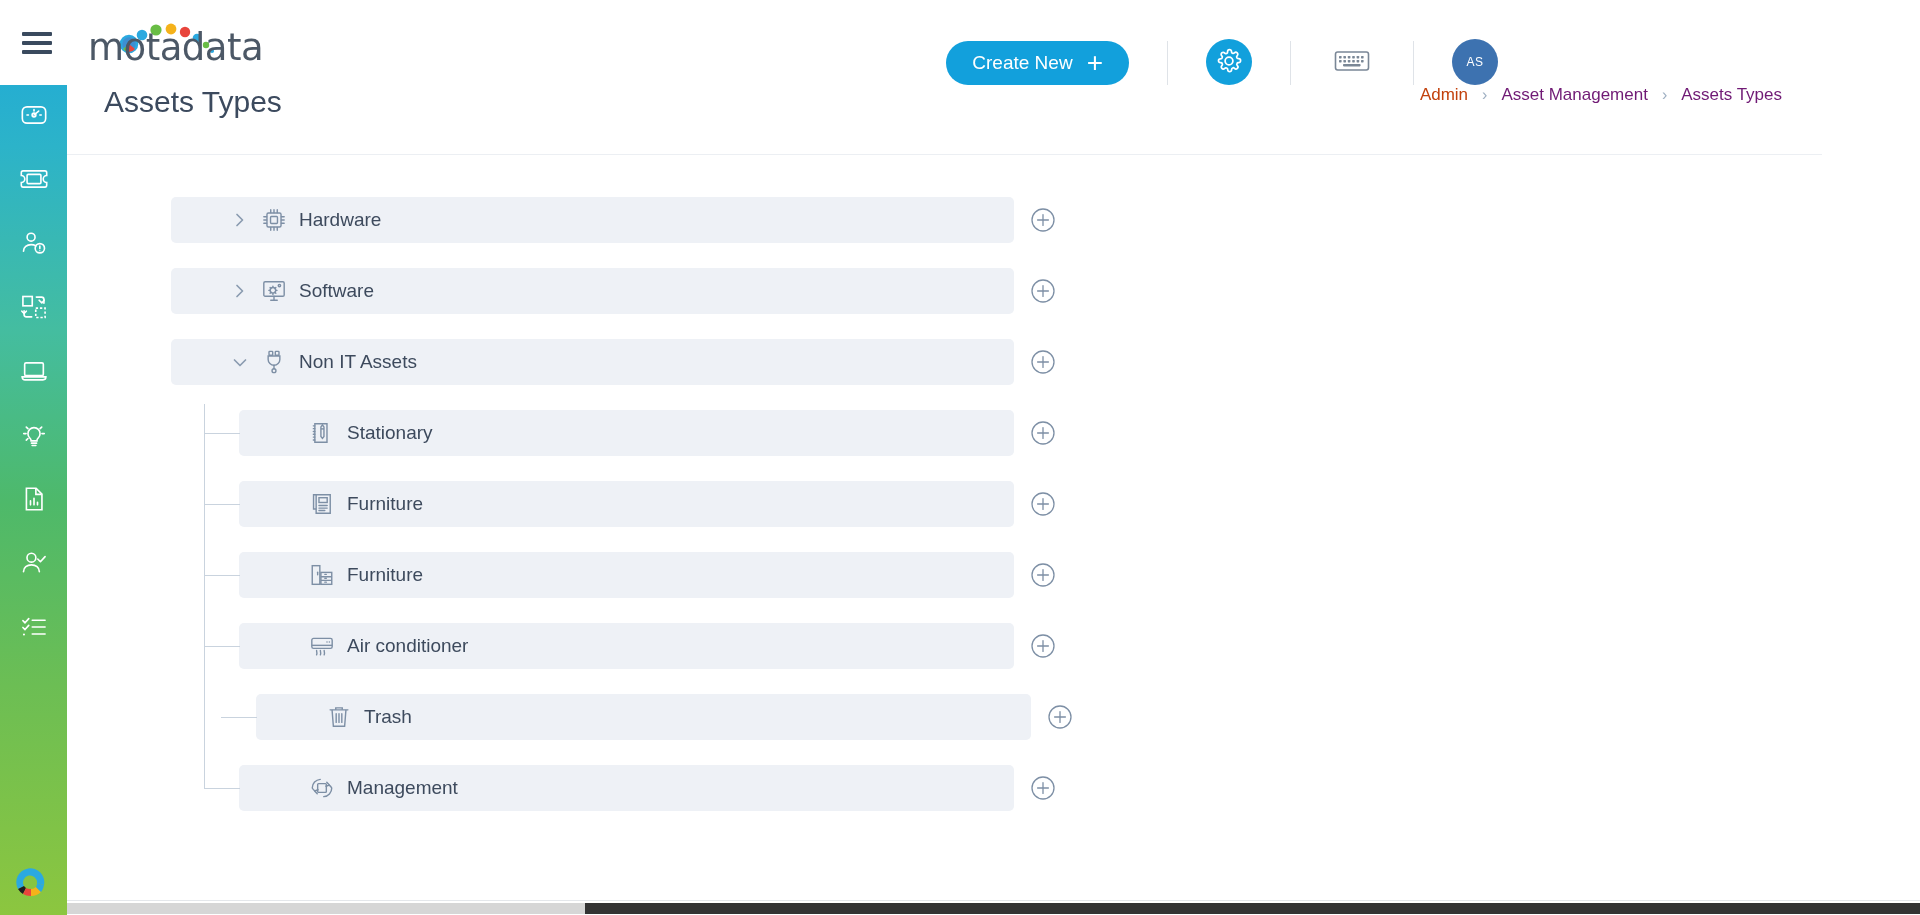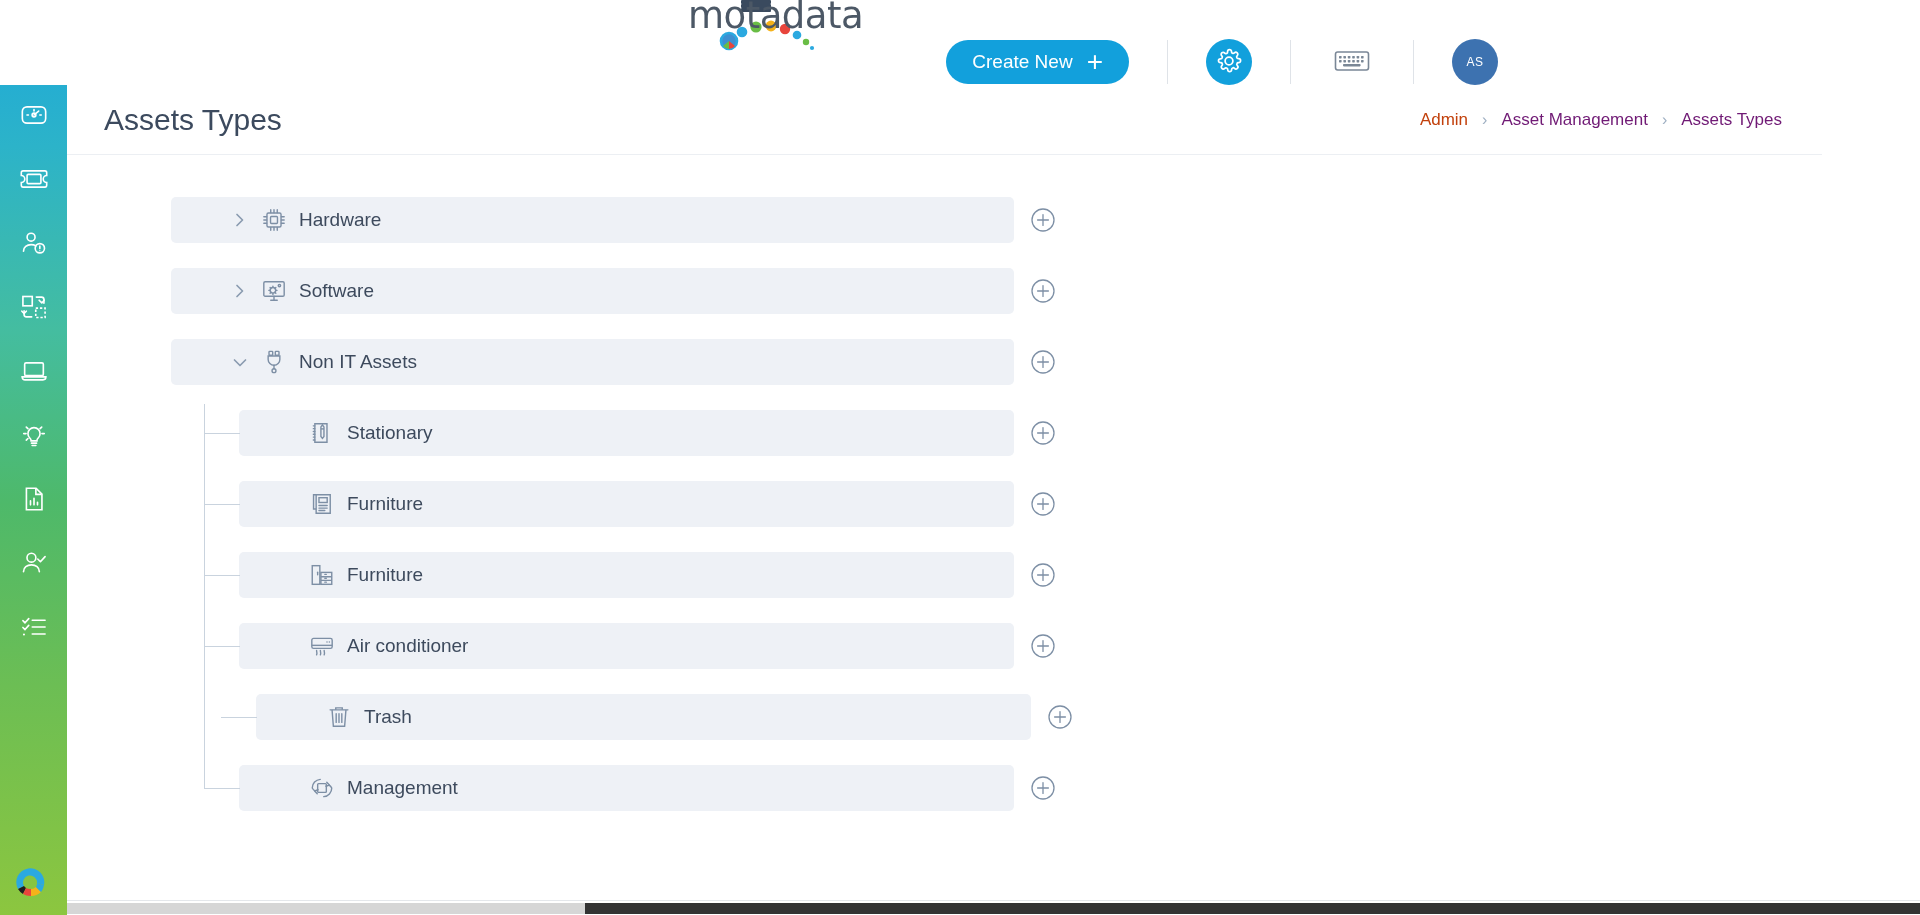--- a/index.html
+++ b/index.html
@@ -10,21 +10,20 @@
     overflow: hidden;
   }
 
   
   .header {
     position: absolute; top: 0; left: 0;
     width: 1520px; height: 85px;
     background: #ffffff;
     display: flex; align-items: center;
     z-index: 20;
-    flex-direction: column;
   }
   .hamburger {
     width: 30px; height: 22px;
     margin-left: 22px; margin-right: 30px;
     display: flex; flex-direction: column; justify-content: space-between;
     cursor: pointer;
   }
   .hamburger span {
     display: block; height: 4px; width: 100%;
     background: #3a4a5e; border-radius: 1px;
@@ -33,21 +32,21 @@
   .logo { position: relative; width: 150px; height: 56px; margin-left: 6px; }
   .logo-word {
     position: absolute; left: 0; bottom: 2px;
     font-size: 37px; font-weight: 400; letter-spacing: -0.5px;
     color: #4c5866;
     font-family: "DejaVu Sans", sans-serif;
   }
   .logo-arc { position: absolute; left: 0; top: 0; width: 150px; height: 56px; }
 
   .header-right {
-    margin-left: auto; display: flex; align-items: center; height: 100%;
+    margin-left: auto; display: flex; align-items: flex-end; height: 100%;
     padding-right: 22px;
     gap: 12px;
   }
   .create-new {
     background: #12a0dc; color: #fff;
     border: none; border-radius: 22px;
     height: 44px; padding: 0 26px;
     font-size: 19px; font-family: "Liberation Sans", sans-serif;
     display: flex; align-items: center; gap: 14px;
     cursor: pointer;
@@ -90,21 +89,21 @@
     position: absolute; left: 10px; bottom: 12px;
     width: 42px; height: 42px;
   }
 
   
   .page-head {
     position: absolute; left: 67px; top: 85px;
     width: 1755px; height: 70px;
     background: #ffffff;
     border-bottom: 1px solid #eceff3;
-    display: flex; align-items: center;
+    display: flex; align-items: flex-start;
   }
   .page-title {
     margin-left: 37px;
     font-size: 30px; color: #3c4a5e; font-weight: 400;
   }
   .breadcrumb {
     margin-left: auto; margin-right: 40px;
     display: flex; align-items: center;
     font-size: 17px; color: #4a5769;
   }

